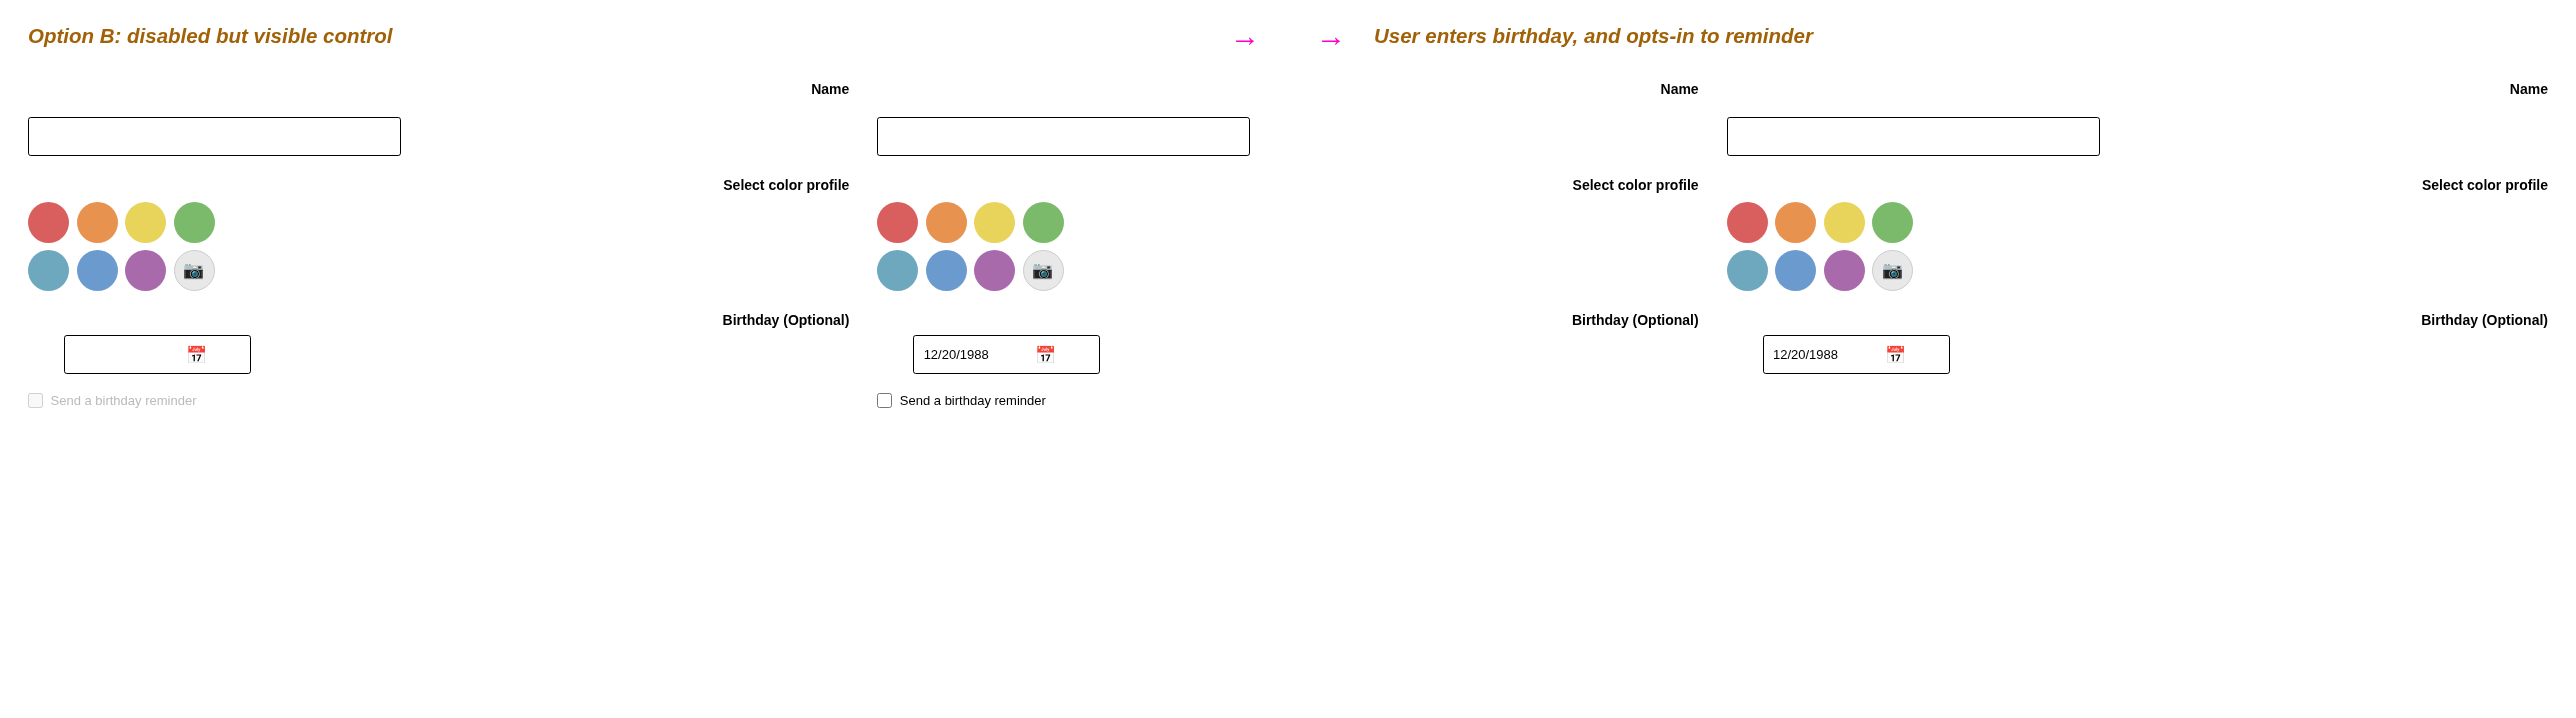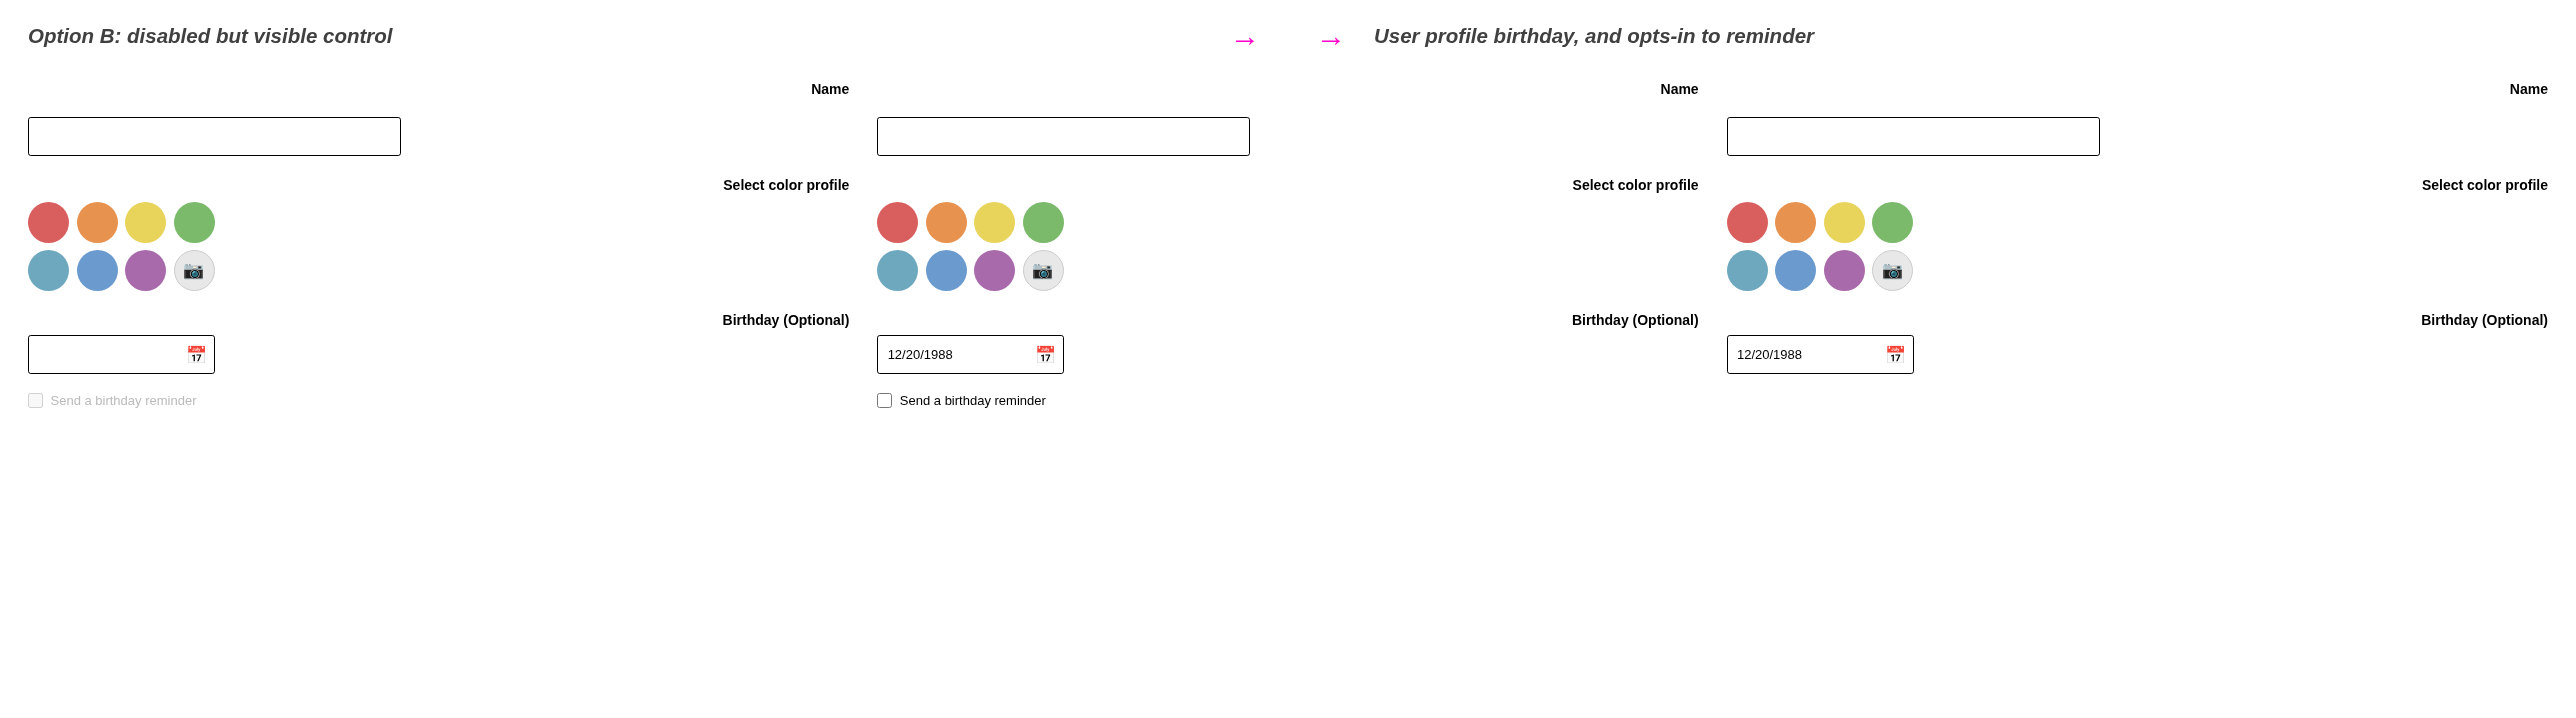--- a/index.html
+++ b/index.html
@@ -27,21 +27,21 @@
       gap: 0;
     }
 
     .header-section {
       display: flex;
       align-items: center;
       flex: 1;
     }
 
     .header-label {
-      color: #404040;
+      color: #a16207;
       font-size: 20.5px;
       font-weight: bold;
       font-style: italic;
     }
 
     .arrow {
       color: #ff00cc;
       font-size: 30px;
       margin: 0 28px;
       flex-shrink: 0;
@@ -126,20 +126,21 @@
     }
 
     .birthday-input {
       width: 100%;
       height: 39px;
       border: 1.9px solid #000;
       border-radius: 2.8px;
       padding: 0 37px 0 9.3px;
       font-size: 13px;
       outline: none;
+      margin-left: 36px;
     }
 
     .calendar-icon {
       position: absolute;
       right: 7.5px;
       top: 50%;
       transform: translateY(-50%);
       font-size: 17px;
       color: #333;
       pointer-events: none;
@@ -189,21 +190,21 @@
 
 <div class="page-wrapper">
 
   <div class="header-row">
     <div class="header-section">
       <span class="header-label">Option B: disabled but visible control</span>
     </div>
     <div class="arrow">→</div>
     <div class="arrow">→</div>
     <div class="header-section">
-      <span class="header-label">User profile birthday, and opts-in to reminder</span>
+      <span class="header-label">User enters birthday, and opts-in to reminder</span>
     </div>
   </div>
 
   <div class="columns-row" id="columns-row">
 
   <div class="column">
         <div class="field-label section-gap">Name</div>
         <input type="text" class="text-input section-gap" style="display: block; margin-bottom: 20.5px;">
         <div class="field-label" style="margin-bottom: 9.3px;">Select color profile</div>
         <div class="color-profile-section">

